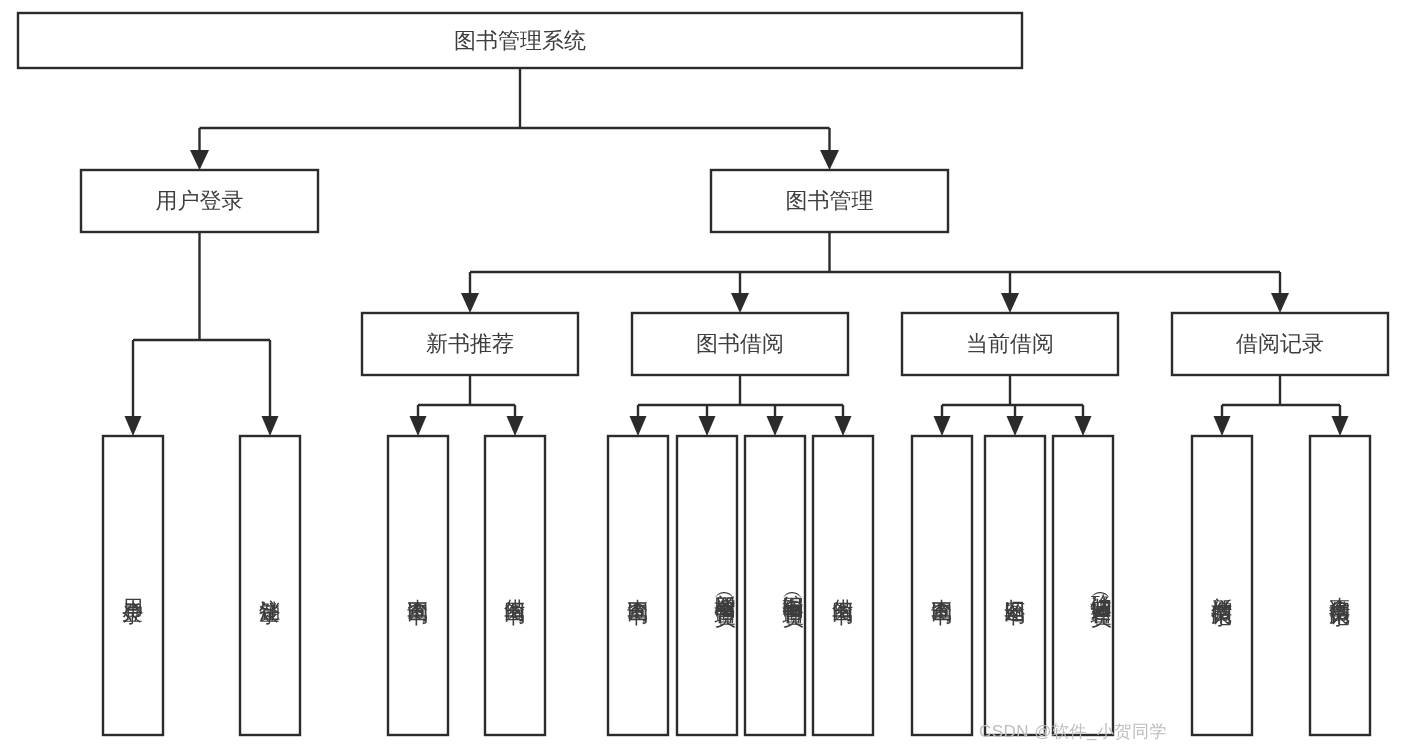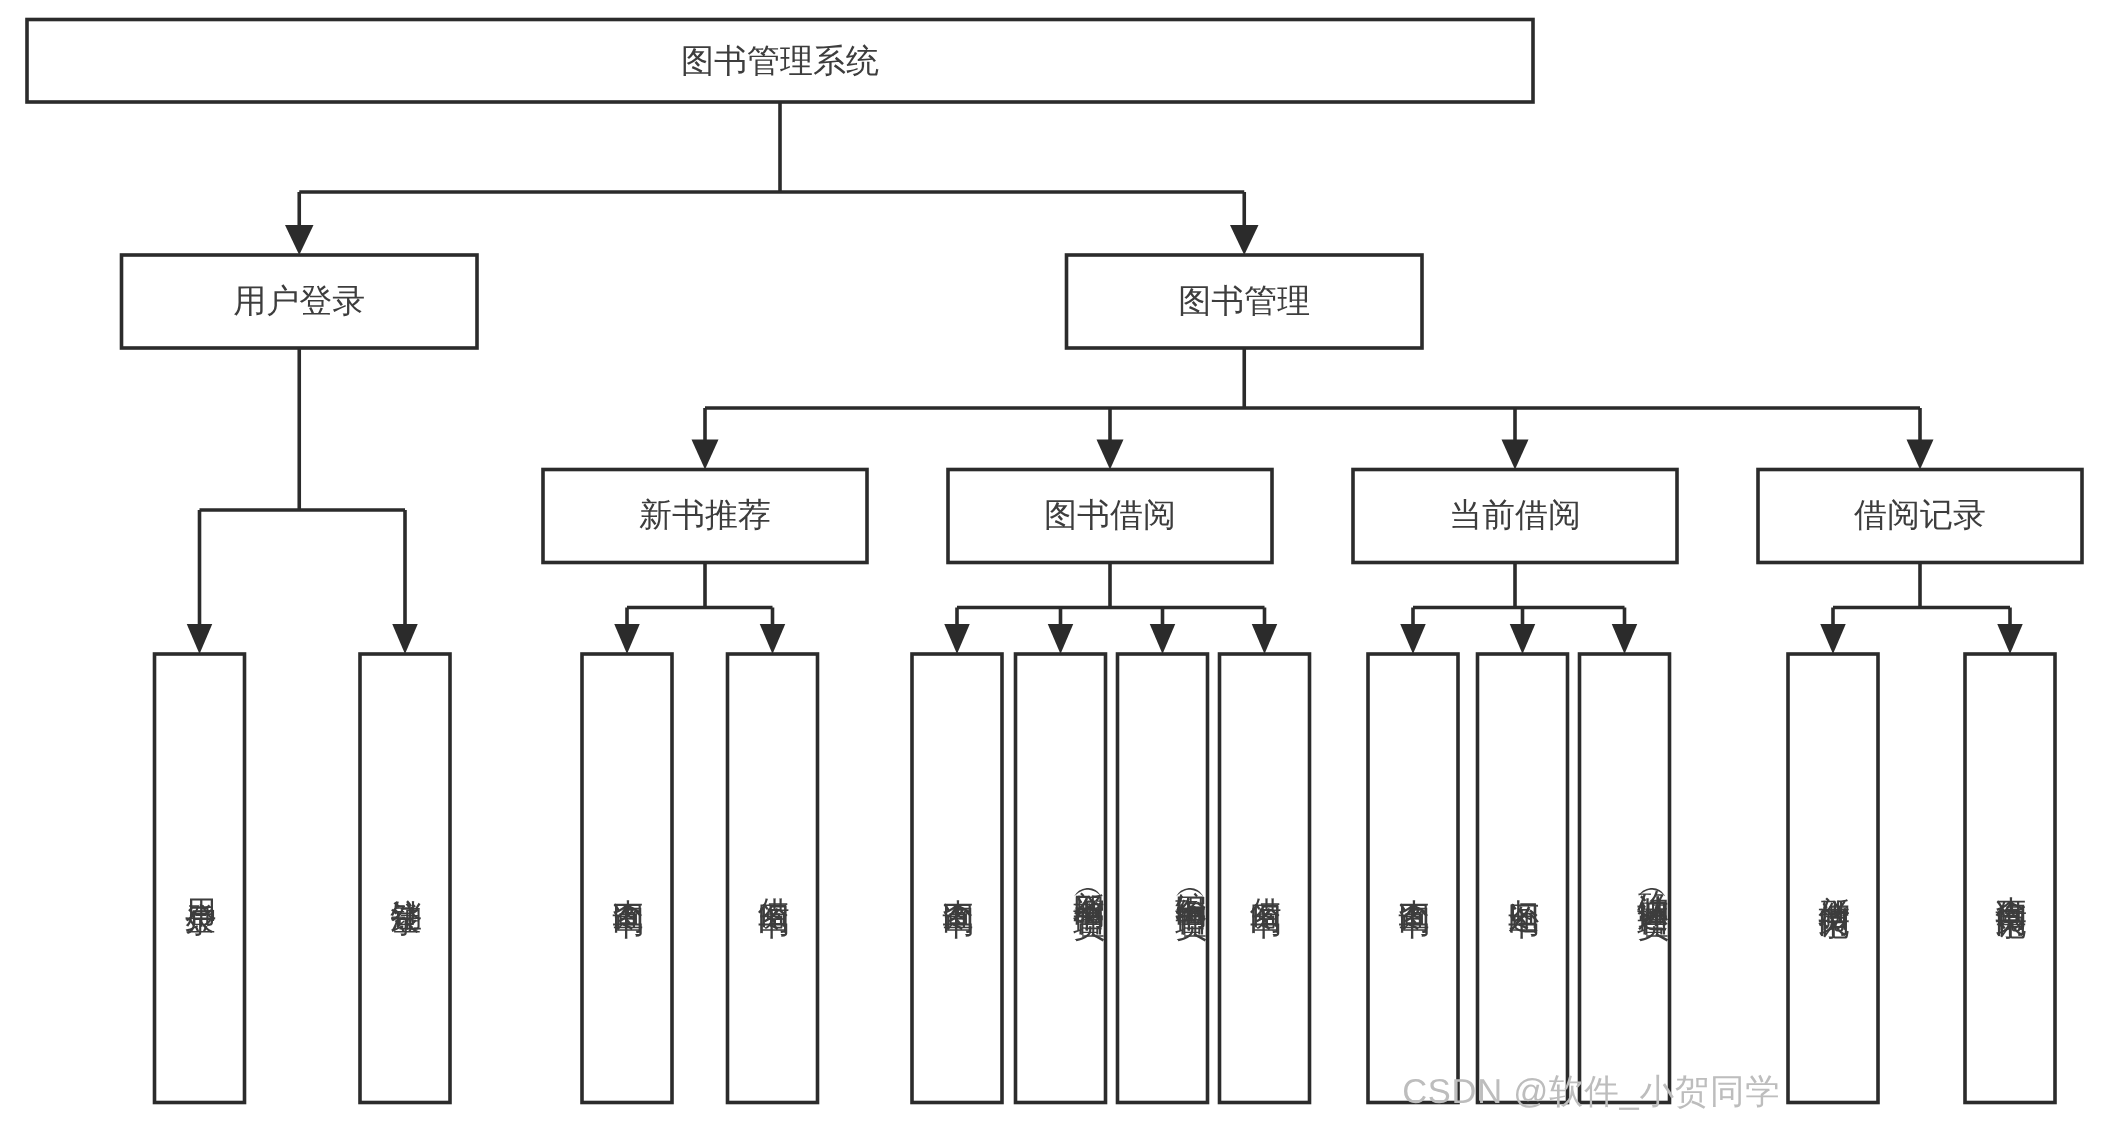--- a/index.html
+++ b/index.html
@@ -61,24 +61,24 @@
     color: #3d3d3d;
     display: flex;
     align-items: center;
     justify-content: center;
     text-align: center;
     pointer-events: none;
     user-select: none;
   }
   .watermark {
     position: absolute;
-    right: 0;
+    right: 20px;
     bottom: 4px;
     font-family: "Liberation Sans", "DejaVu Sans", sans-serif;
-    font-size: 23px;
+    font-size: 17px;
     color: #bdbdbd;
     letter-spacing: 0.5px;
     white-space: nowrap;
   }
 </style>
 </head>
 <body>
 
 <div id="diagram-root">
 

